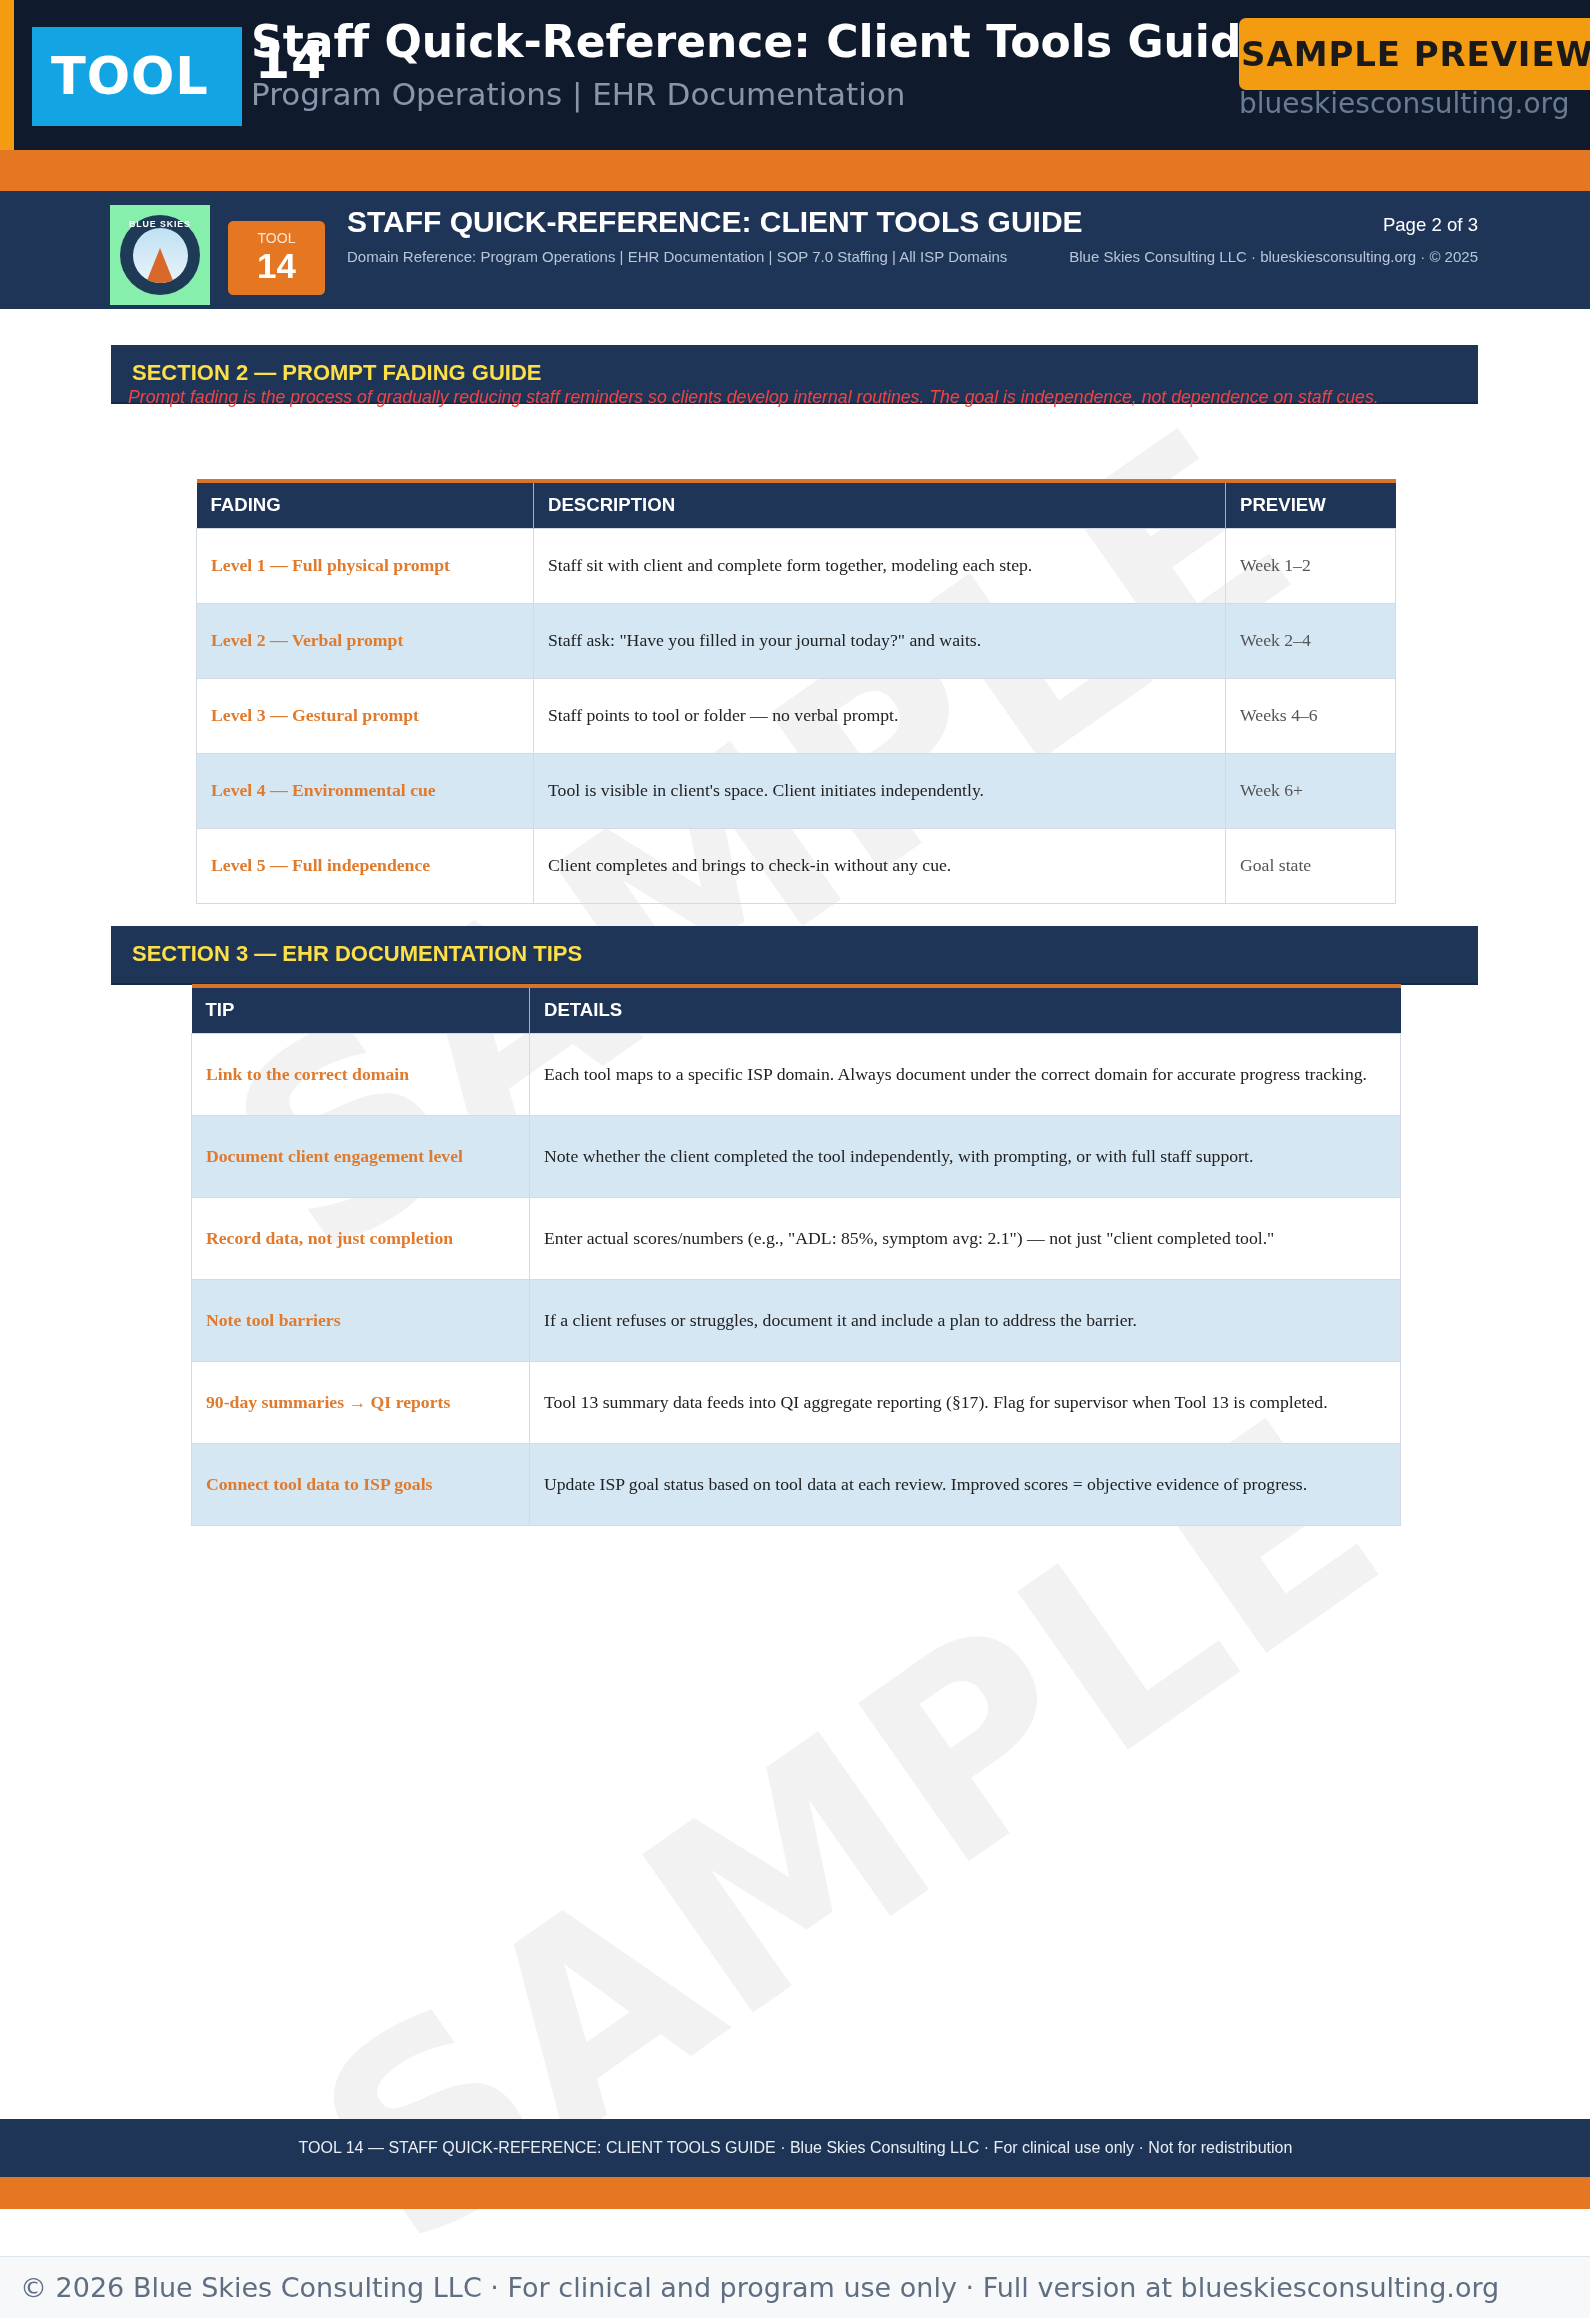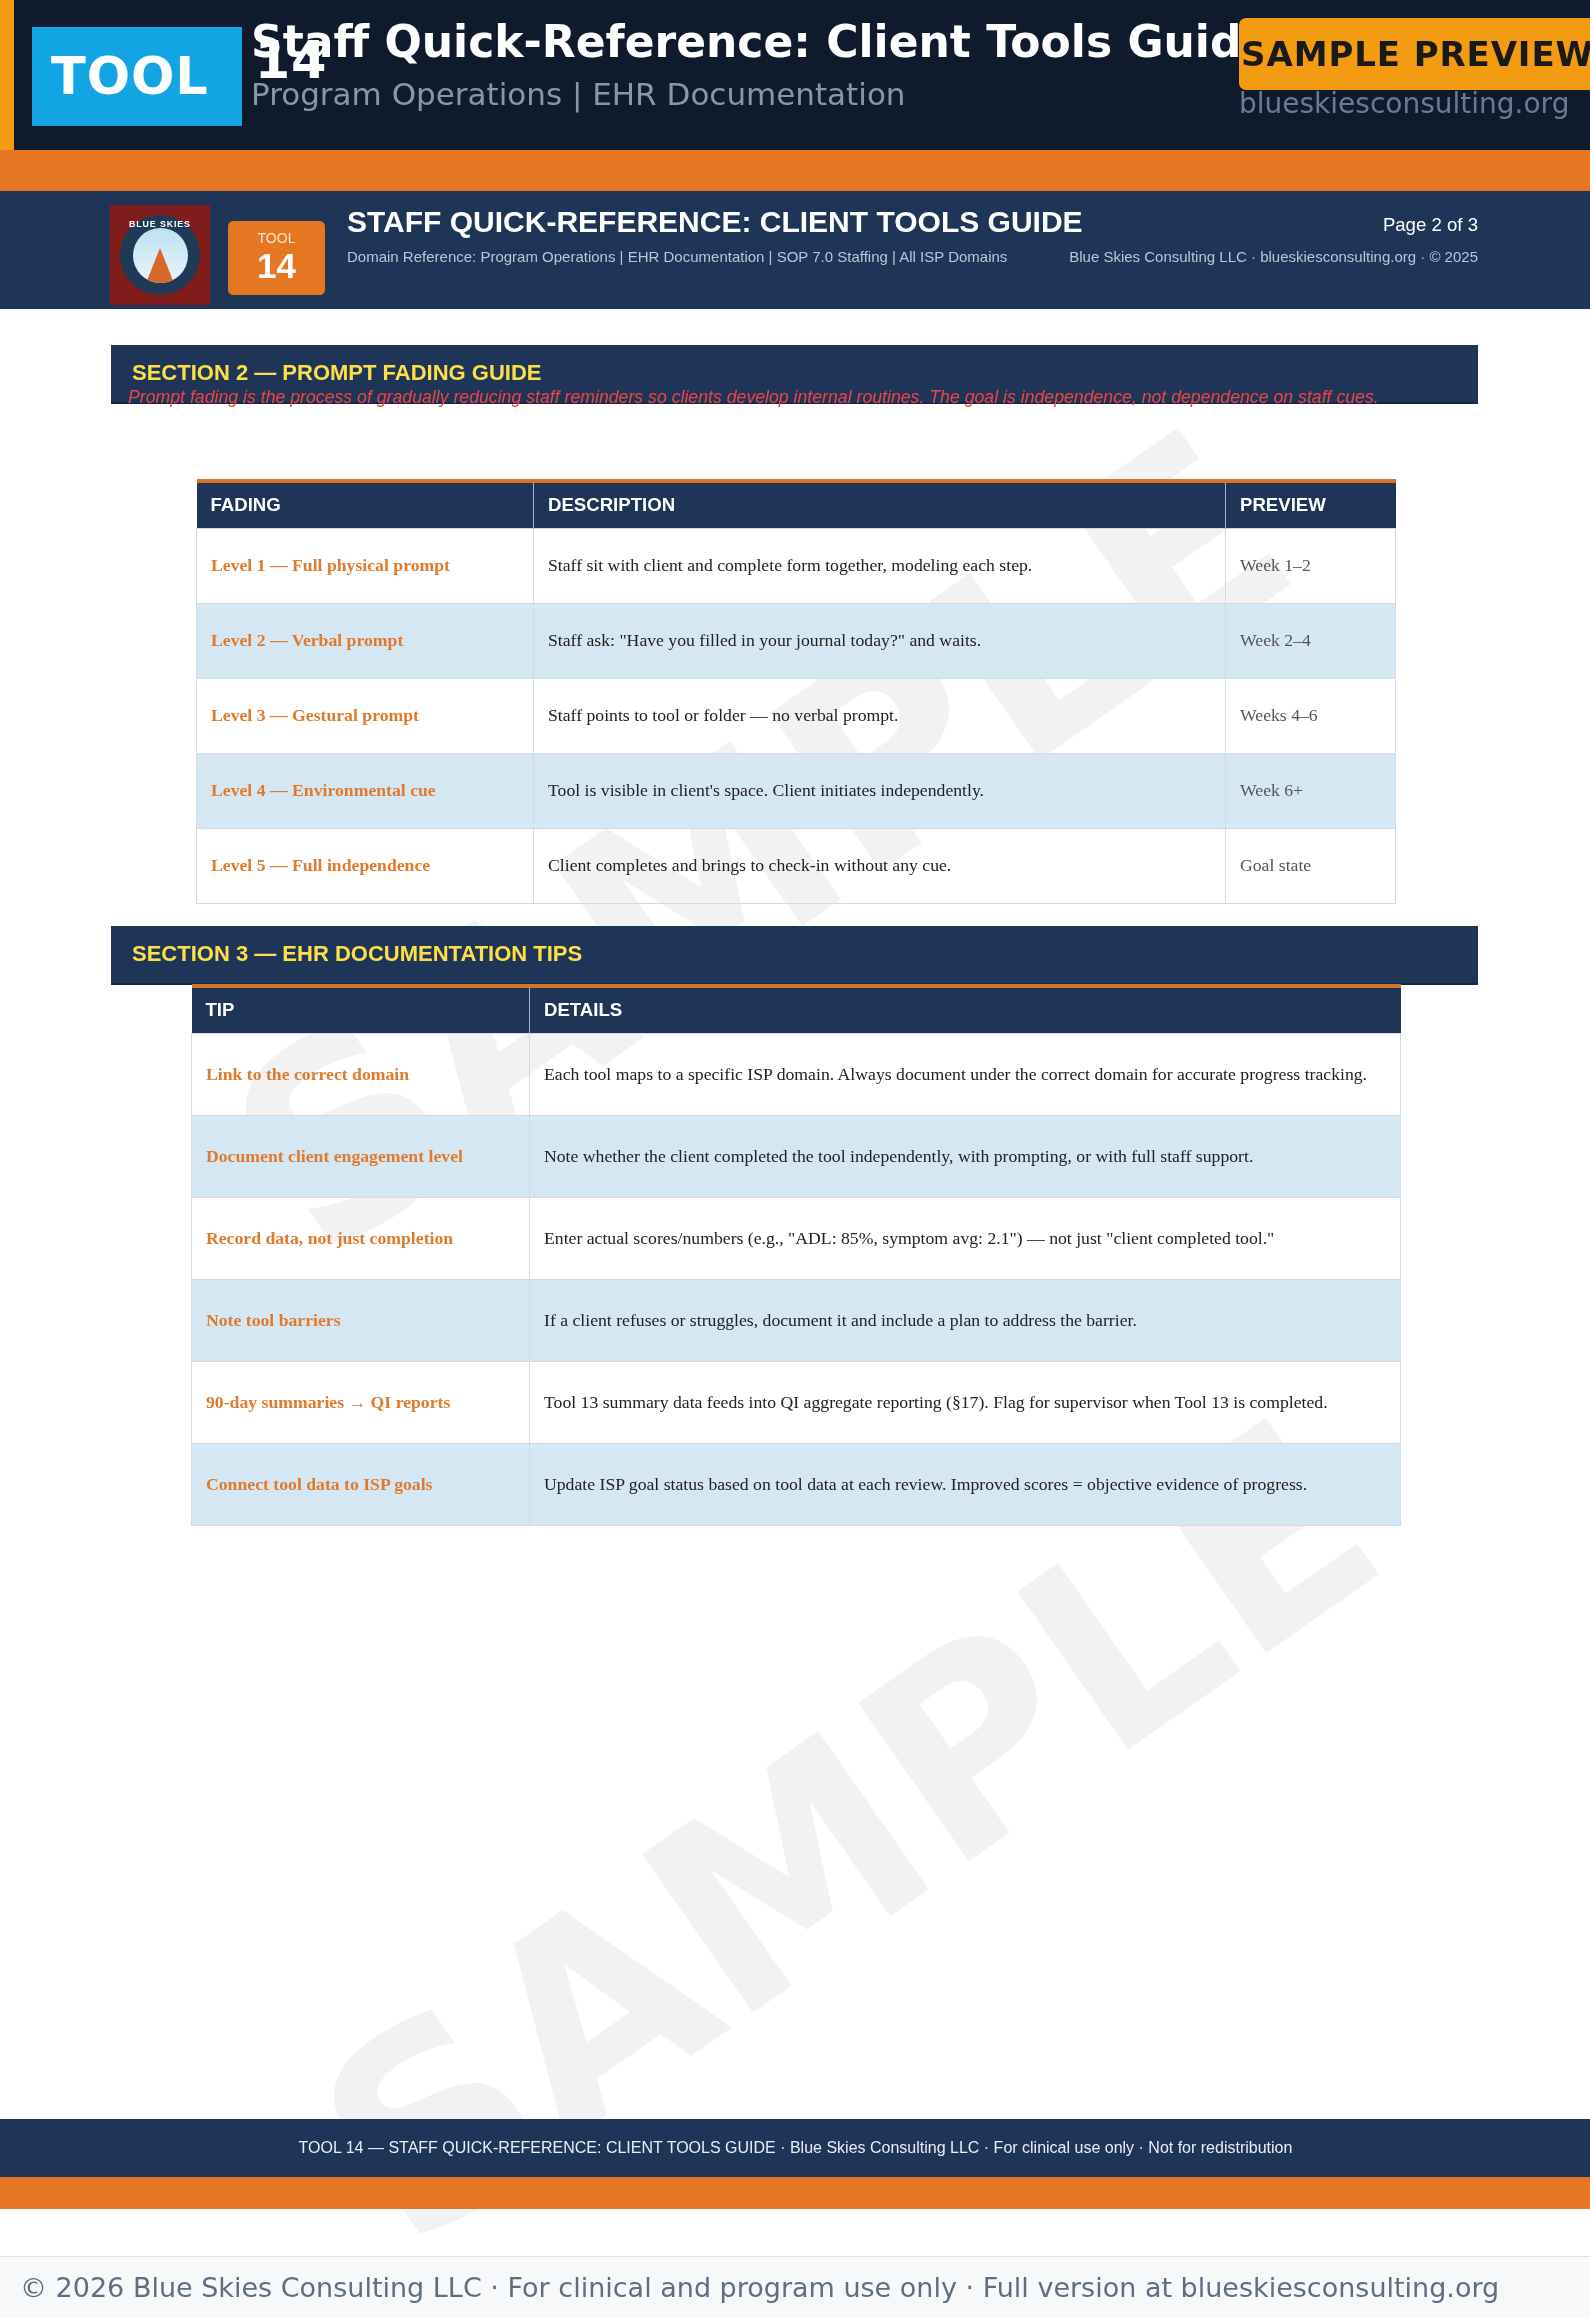--- a/index.html
+++ b/index.html
@@ -40,21 +40,21 @@
     font-family: "DejaVu Sans", sans-serif; font-size: 28px; color: #697a92;
   }
   .orange-band-top { position: absolute; left: 0; top: 150px; width: 1591px; height: 41px; background: #e67722; }
 
   
   .doc-header {
     position: absolute; left: 0; top: 191px; width: 1591px; height: 118px;
     background: #1e3558;
   }
   .logo {
-    position: absolute; left: 110px; top: 14px; width: 100px; height: 100px; background: #7f1d1d;
+    position: absolute; left: 110px; top: 14px; width: 100px; height: 100px; background: #86efac;
     display: flex; align-items: center; justify-content: center;
   }
   .logo .ring {
     width: 80px; height: 80px; border-radius: 50%; background: #1f3a56;
     display: flex; align-items: center; justify-content: center; position: relative;
   }
   .logo .inner {
     width: 55px; height: 55px; border-radius: 50%;
     background: linear-gradient(#bfe0f2, #e9f4fb);
     display: flex; align-items: flex-end; justify-content: center; overflow: hidden;

